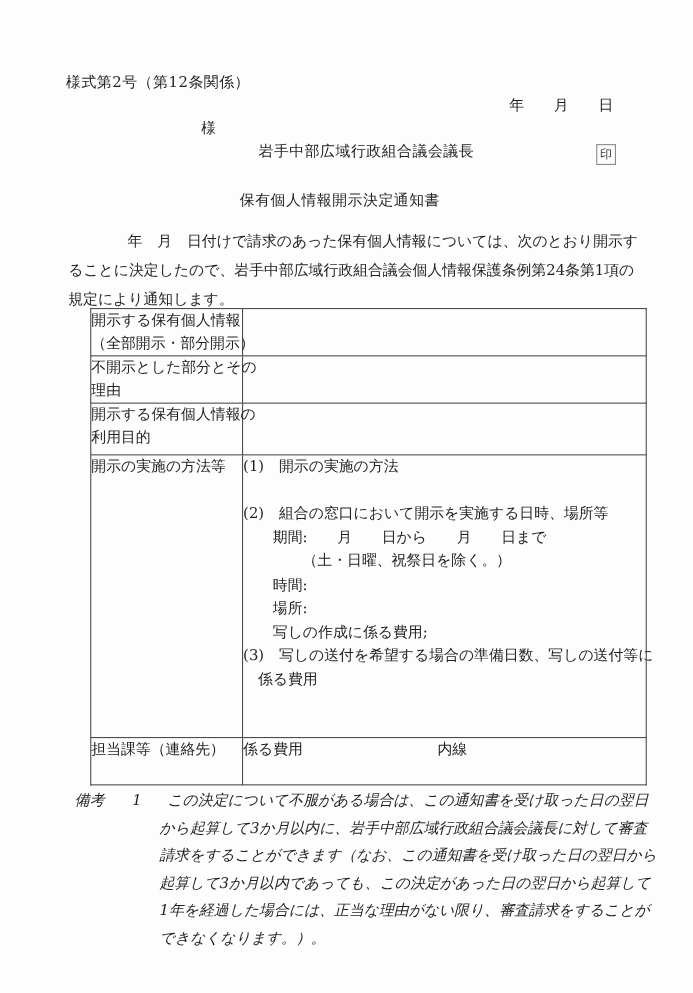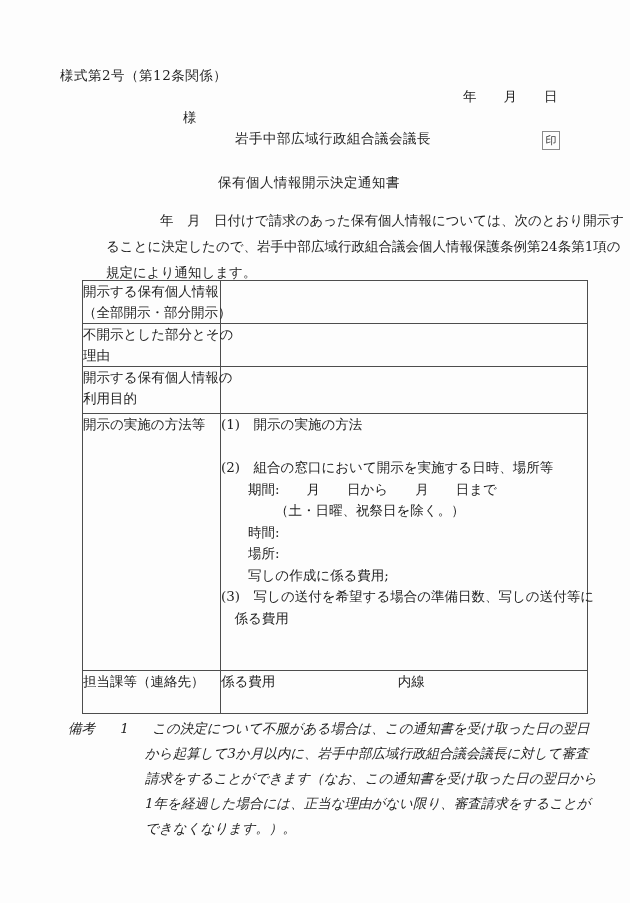--- a/index.html
+++ b/index.html
@@ -31,21 +31,21 @@
     width: 16px; height: 17px;
     border: 1px solid #8a8a8a;
     display: flex; align-items: center; justify-content: center;
     font-size: 11px; color: #3a3a3a;
     background: #fdfdfd;
   }
 
   .title { left: 218px; top: 172px; line-height: 20px; letter-spacing: 0.5px; }
 
   .intro { left: 62px; top: 207px; width: 510px; }
-  .intro-line { line-height: 26px; white-space: nowrap; margin-left: 44px; }
+  .intro-line { line-height: 26px; white-space: nowrap; }
 
   table.main {
     position: absolute;
     left: 62px; top: 280px;
     width: 505px;
     border-collapse: collapse;
     table-layout: fixed;
     font-size: 13.5px;
     margin-left: 20px;
   }
@@ -164,17 +164,18 @@
   </table>
 
   <div class="abs notes">
     <div class="note-line">
       <span>備考</span>
       <span class="notes-number">1</span>
       <span class="notes-text">この決定について不服がある場合は、この通知書を受け取った日の翌日</span>
     </div>
     <div class="note-line note-cont">から起算して3か月以内に、岩手中部広域行政組合議会議長に対して審査</div>
     <div class="note-line note-cont">請求をすることができます（なお、この通知書を受け取った日の翌日から</div>
+    <div class="note-line note-cont">起算して3か月以内であっても、この決定があった日の翌日から起算して</div>
     <div class="note-line note-cont">1年を経過した場合には、正当な理由がない限り、審査請求をすることが</div>
     <div class="note-line note-cont">できなくなります。）。</div>
   </div>
 
 </div>
 
 </body></html>

